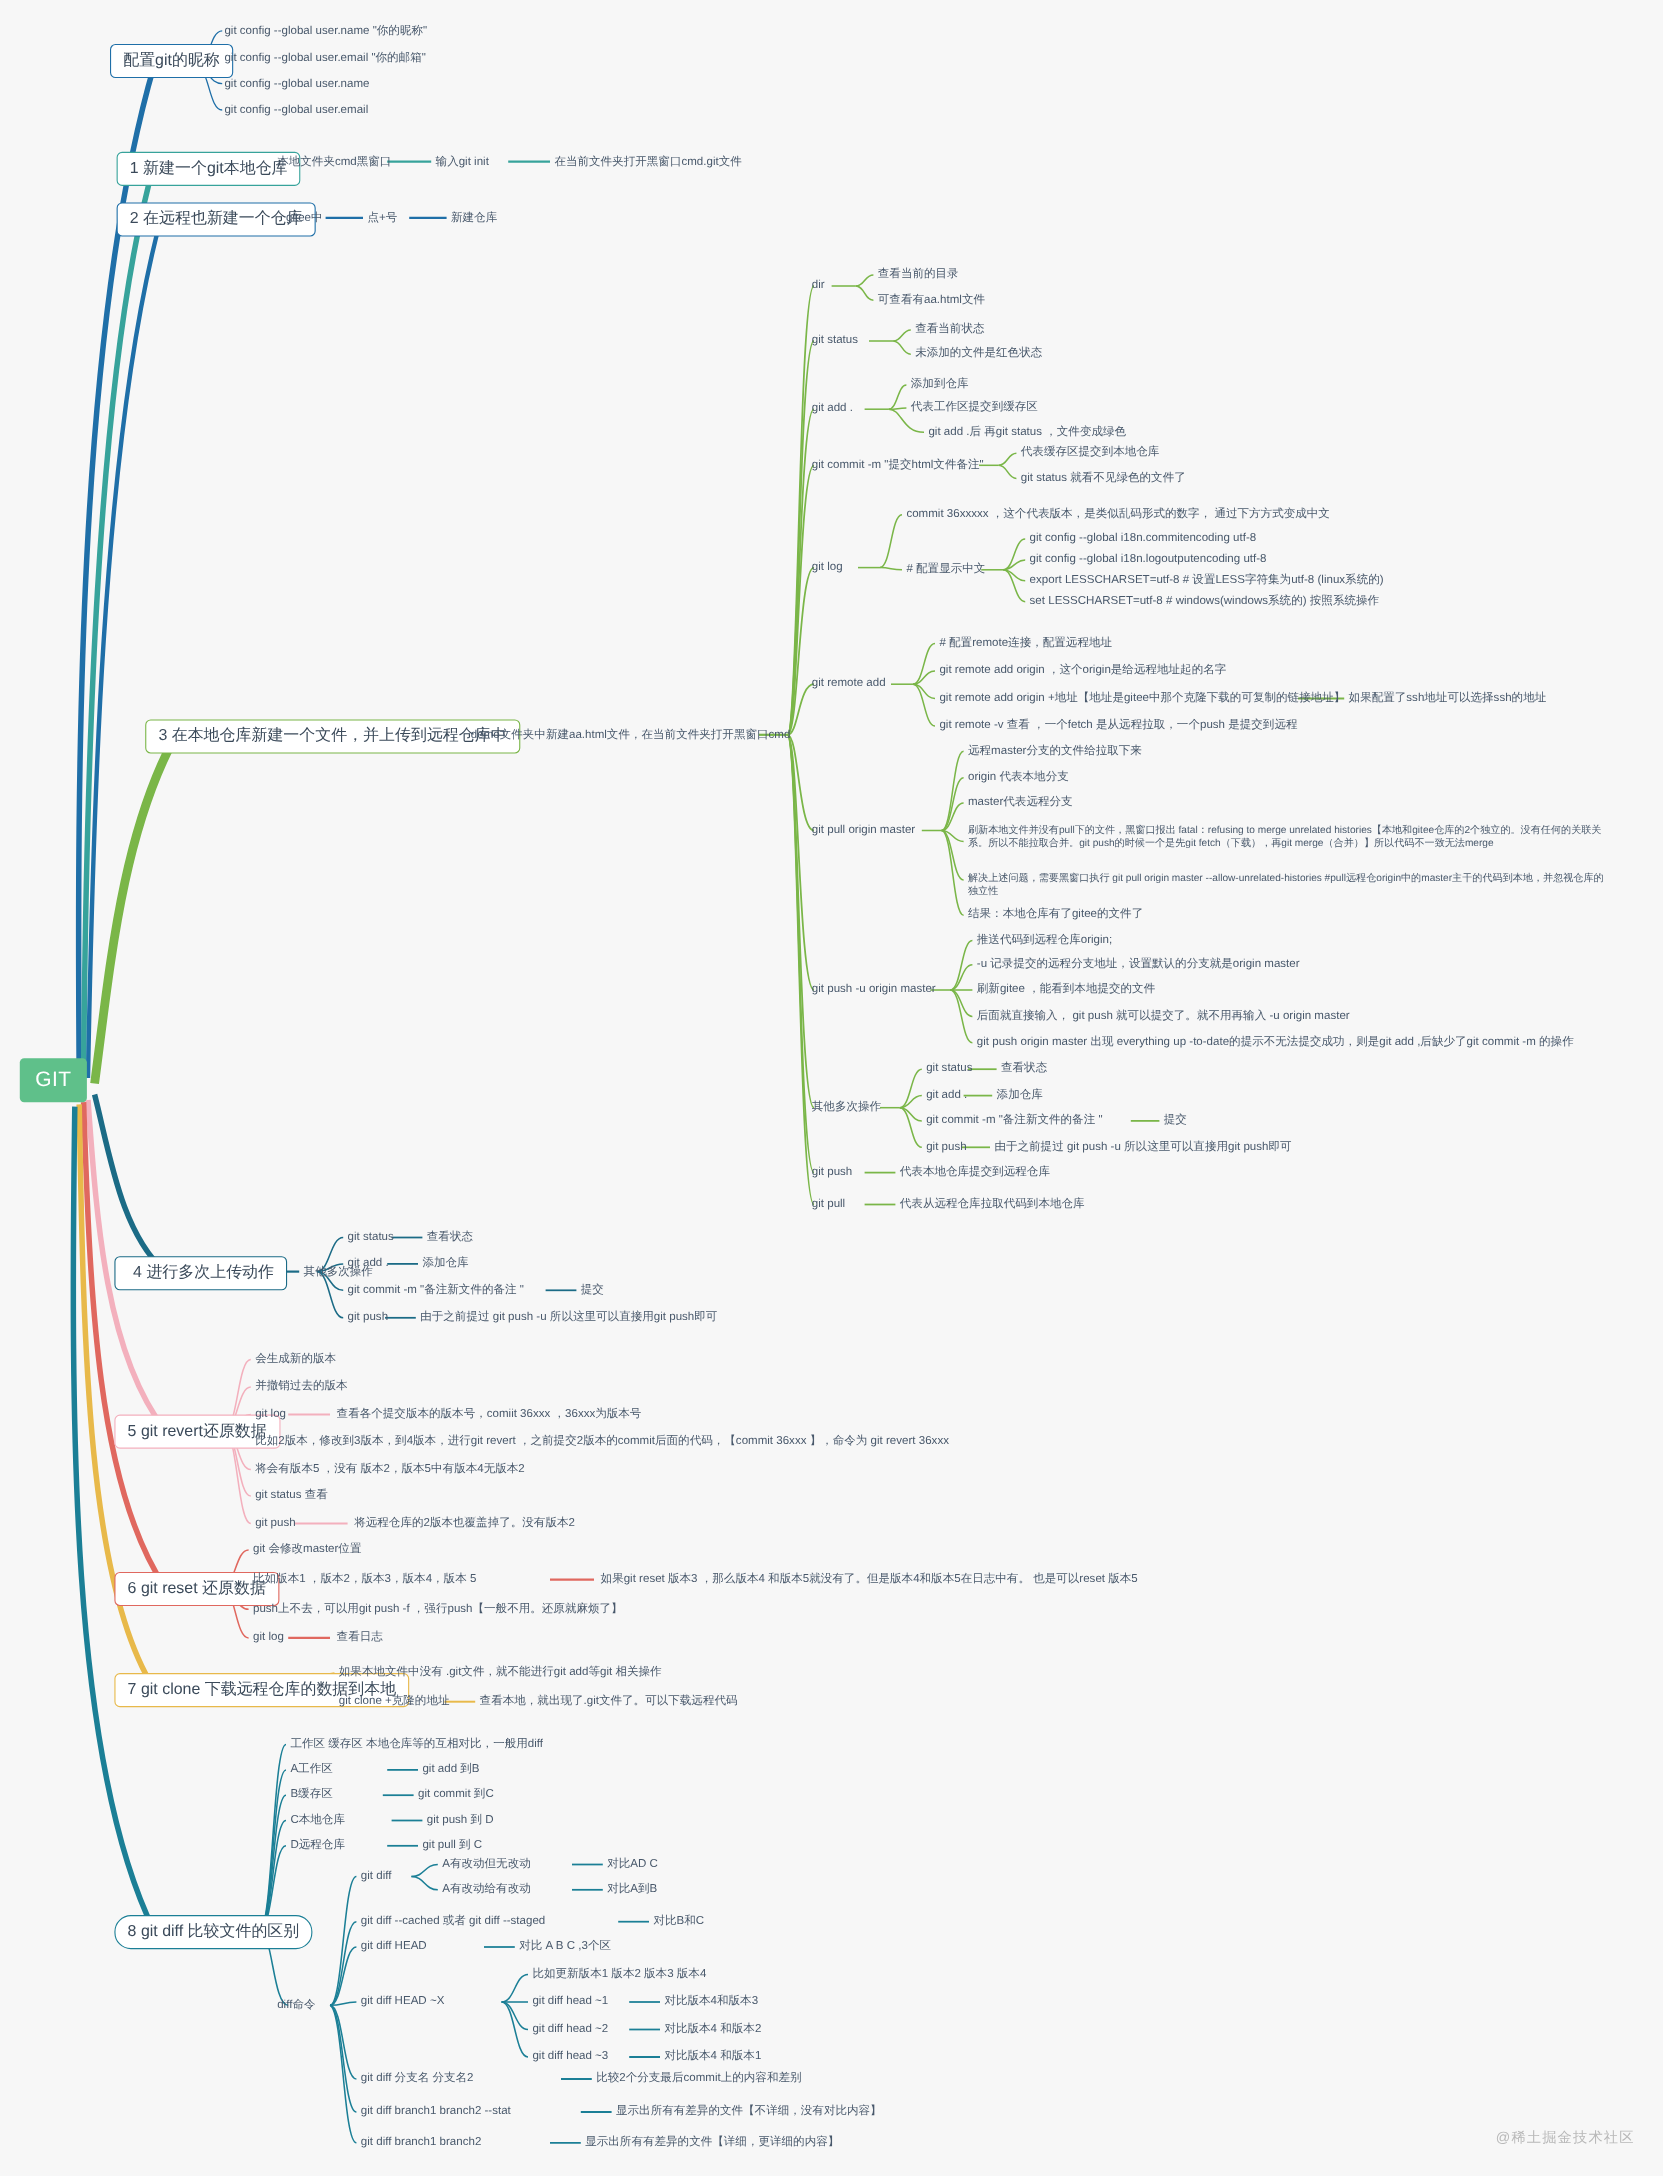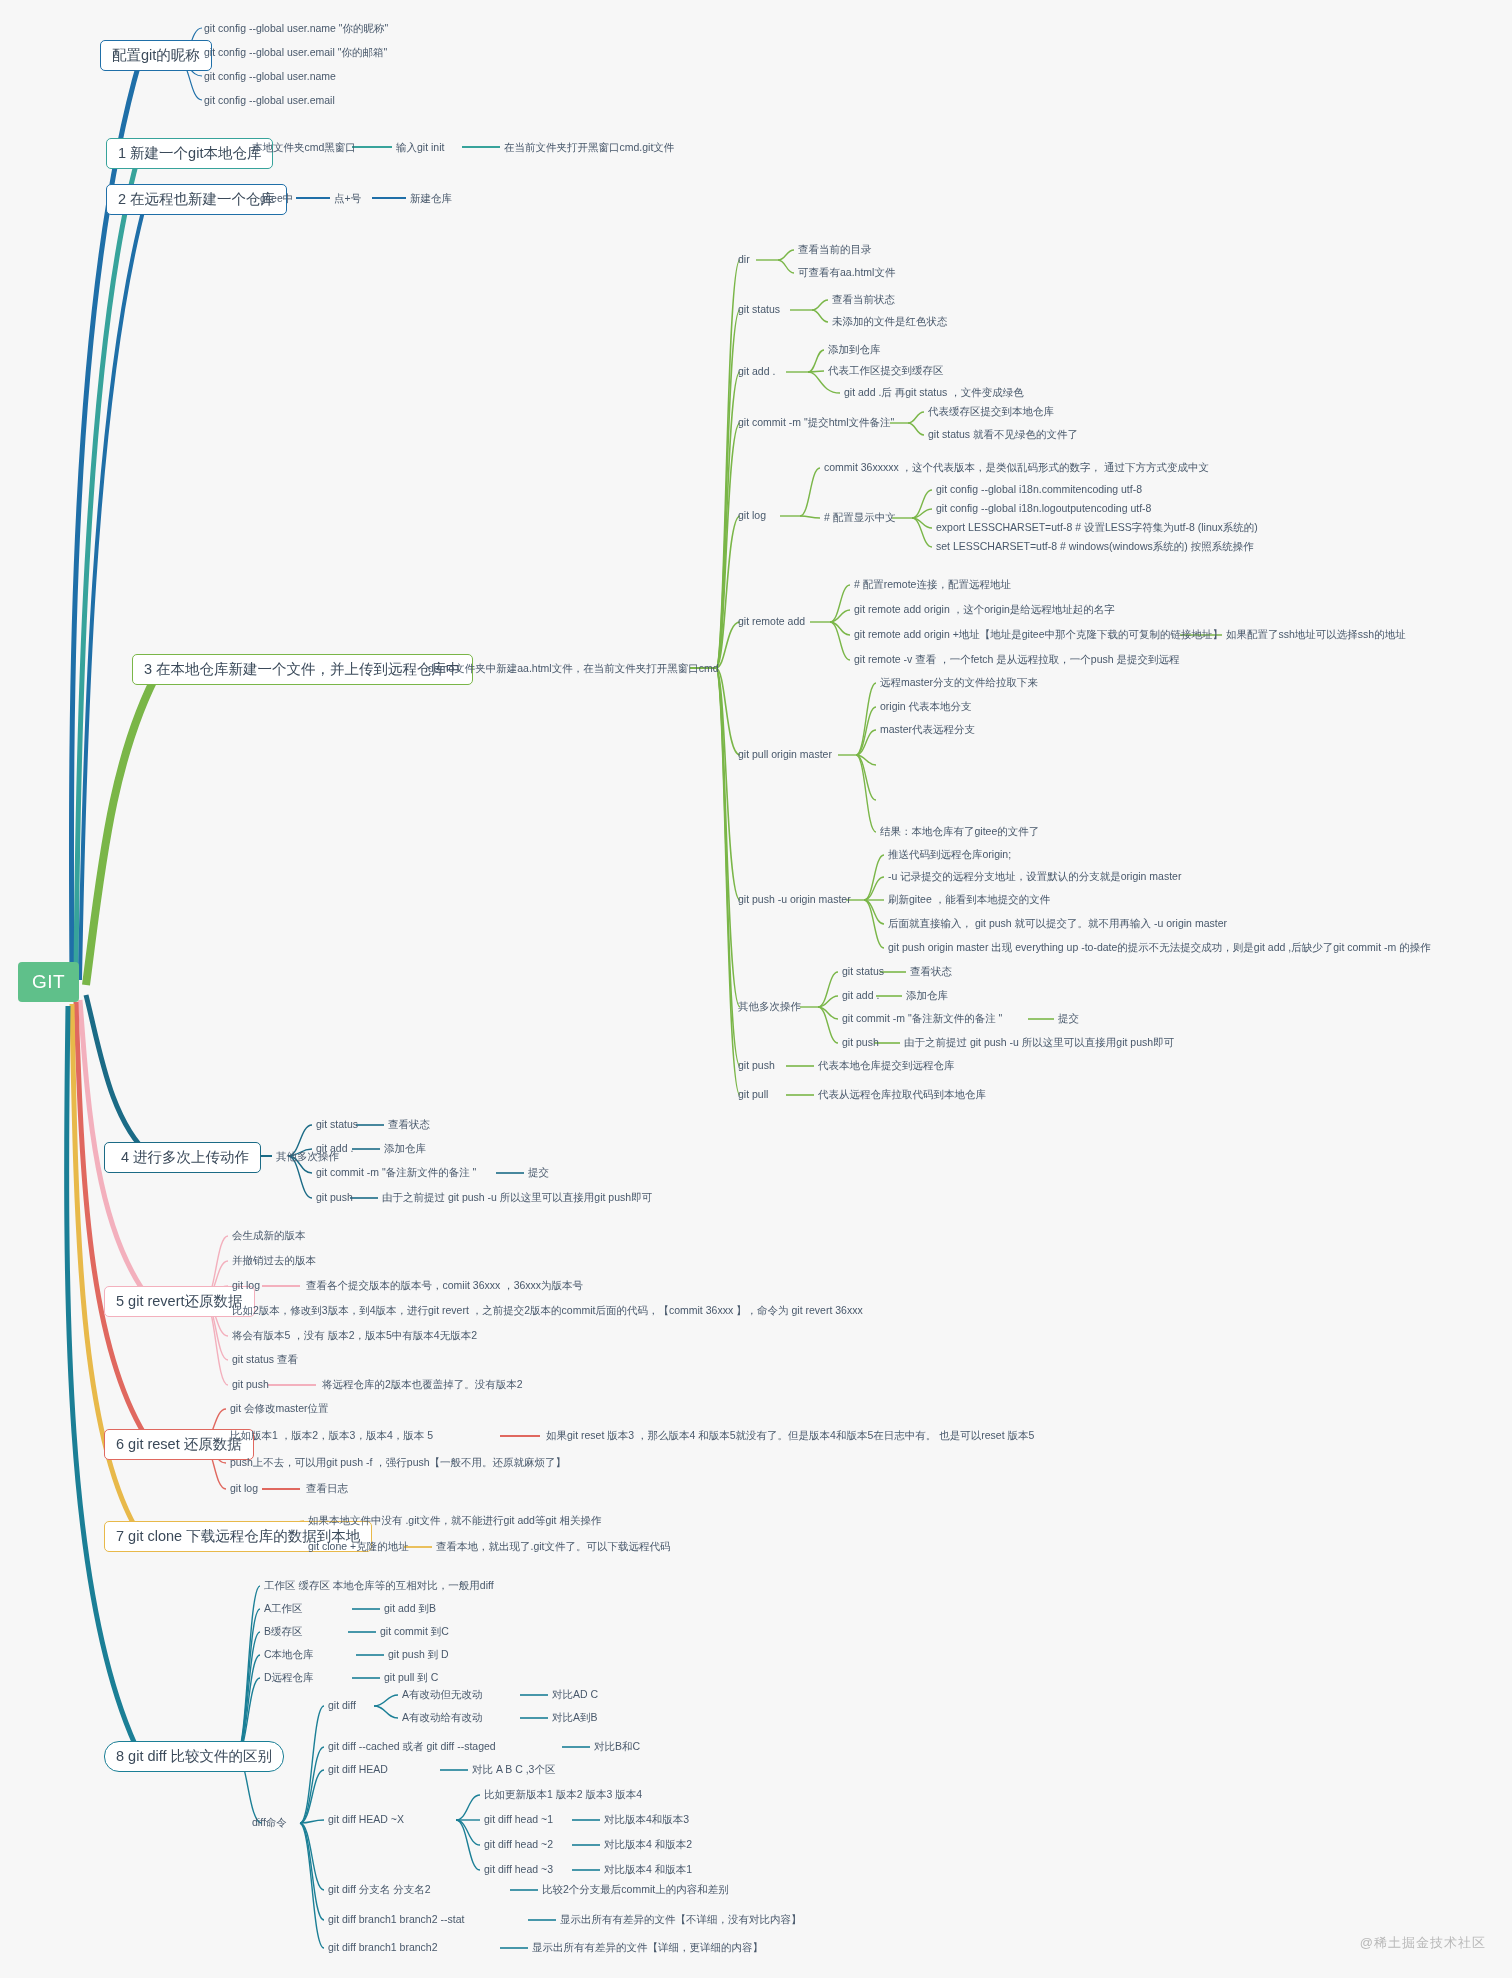--- a/index.html
+++ b/index.html
@@ -266,20 +266,22 @@
   <div class="node leaf" style="left:854px;top:578px;"># 配置remote连接，配置远程地址</div>
   <div class="node leaf" style="left:854px;top:603px;">git remote  add origin ，这个origin是给远程地址起的名字</div>
   <div class="node leaf" style="left:854px;top:628px;">git remote add origin +地址【地址是gitee中那个克隆下载的可复制的链接地址】</div>
   <div class="node leaf" style="left:854px;top:653px;">git remote -v 查看 ，一个fetch 是从远程拉取，一个push 是提交到远程</div>
   <div class="node leaf" style="left:1226px;top:628px;">如果配置了ssh地址可以选择ssh的地址</div>
 
   <div class="node leaf" style="left:738px;top:748px;">git pull origin  master</div>
   <div class="node leaf" style="left:880px;top:676px;">远程master分支的文件给拉取下来</div>
   <div class="node leaf" style="left:880px;top:700px;">origin 代表本地分支</div>
   <div class="node leaf" style="left:880px;top:723px;">master代表远程分支</div>
+  <div class="node leaf xs" style="left:880px;top:748px;width:580px;white-space:normal;line-height:1.35;">刷新本地文件并没有pull下的文件，黑窗口报出 fatal：refusing to merge unrelated histories【本地和gitee仓库的2个独立的。没有任何的关联关系。所以不能拉取合并。git push的时候一个是先git fetch（下载），再git merge（合并）】所以代码不一致无法merge</div>
+  <div class="node leaf xs" style="left:880px;top:792px;width:580px;white-space:normal;line-height:1.35;">解决上述问题，需要黑窗口执行  git pull origin master --allow-unrelated-histories #pull远程仓origin中的master主干的代码到本地，并忽视仓库的独立性</div>
   <div class="node leaf" style="left:880px;top:825px;">结果：本地仓库有了gitee的文件了</div>
 
   <div class="node leaf" style="left:738px;top:893px;">git push -u origin master</div>
   <div class="node leaf" style="left:888px;top:848px;">推送代码到远程仓库origin;</div>
   <div class="node leaf" style="left:888px;top:870px;">-u 记录提交的远程分支地址，设置默认的分支就是origin master</div>
   <div class="node leaf" style="left:888px;top:893px;">刷新gitee ，能看到本地提交的文件</div>
   <div class="node leaf" style="left:888px;top:917px;">后面就直接输入， git push 就可以提交了。就不用再输入 -u origin master</div>
   <div class="node leaf" style="left:888px;top:941px;">git push origin master 出现 everything up -to-date的提示不无法提交成功，则是git add ,后缺少了git commit -m 的操作</div>
 
   <div class="node leaf" style="left:738px;top:1000px;">其他多次操作</div>

